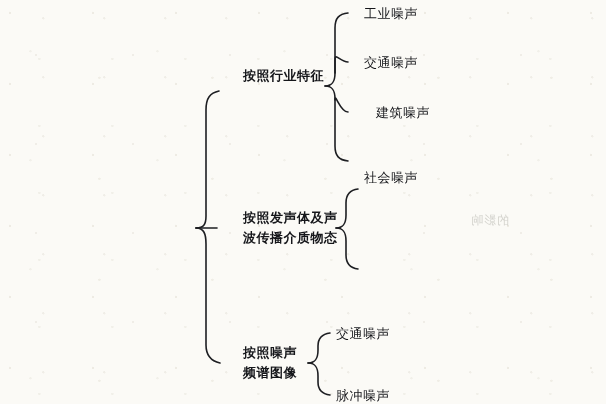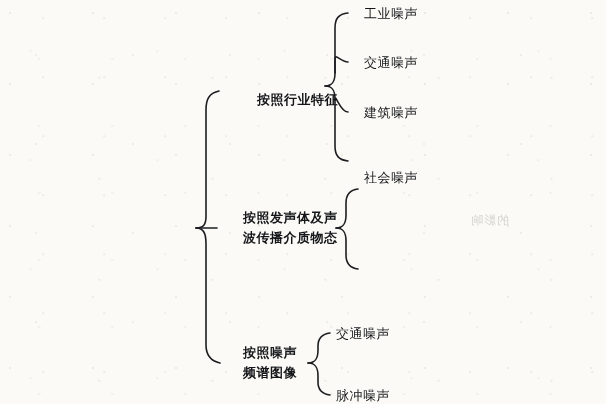--- a/index.html
+++ b/index.html
@@ -92,31 +92,31 @@
 
       <path d="M 336 228 C 344 228 346 223 346 215 L 346 203 C 346 194 350 190 358 189"></path>
       <path d="M 336 228 C 344 228 346 233 346 241 L 346 255 C 346 264 350 268 358 269"></path>
 
       <path d="M 308 363 C 316 363 318 358 318 350 L 318 346 C 318 338 322 334 330 333"></path>
       <path d="M 308 363 C 316 363 318 368 318 376 L 318 382 C 318 390 322 394 330 395"></path>
     </g>
   </svg>
 
 
-  <div class="node-label node-branch" style="left:243px; top:90px;margin-left:14px;">按照行业特征</div>
+  <div class="node-label node-branch" style="left:243px; top:66px;">按照行业特征</div>
 
   <div class="node-label node-branch" style="left:243px; top:208px;">按照发声体及声
 波传播介质物态</div>
 
   <div class="node-label node-leaf" style="left:364px; top:4px;">工业噪声</div>
 
   <div class="node-label node-branch" style="left:243px; top:343px;">按照噪声
 频谱图像</div>
   <div class="node-label node-leaf" style="left:364px; top:53px;">交通噪声</div>
-  <div class="node-label node-leaf" style="left:364px; top:103px;">建筑噪声</div>
+  <div class="node-label node-leaf" style="left:376px; top:103px;">建筑噪声</div>
   <div class="node-label node-leaf" style="left:364px; top:168px;">社会噪声</div>
 
 
   <div class="node-label node-leaf" style="left:336px; top:324px;">交通噪声</div>
   <div class="node-label node-leaf" style="left:336px; top:386px;">脉冲噪声</div>
 
   <div class="ghost-text" style="left:470px; top:212px;">的影响</div>
 
 </div>
 

